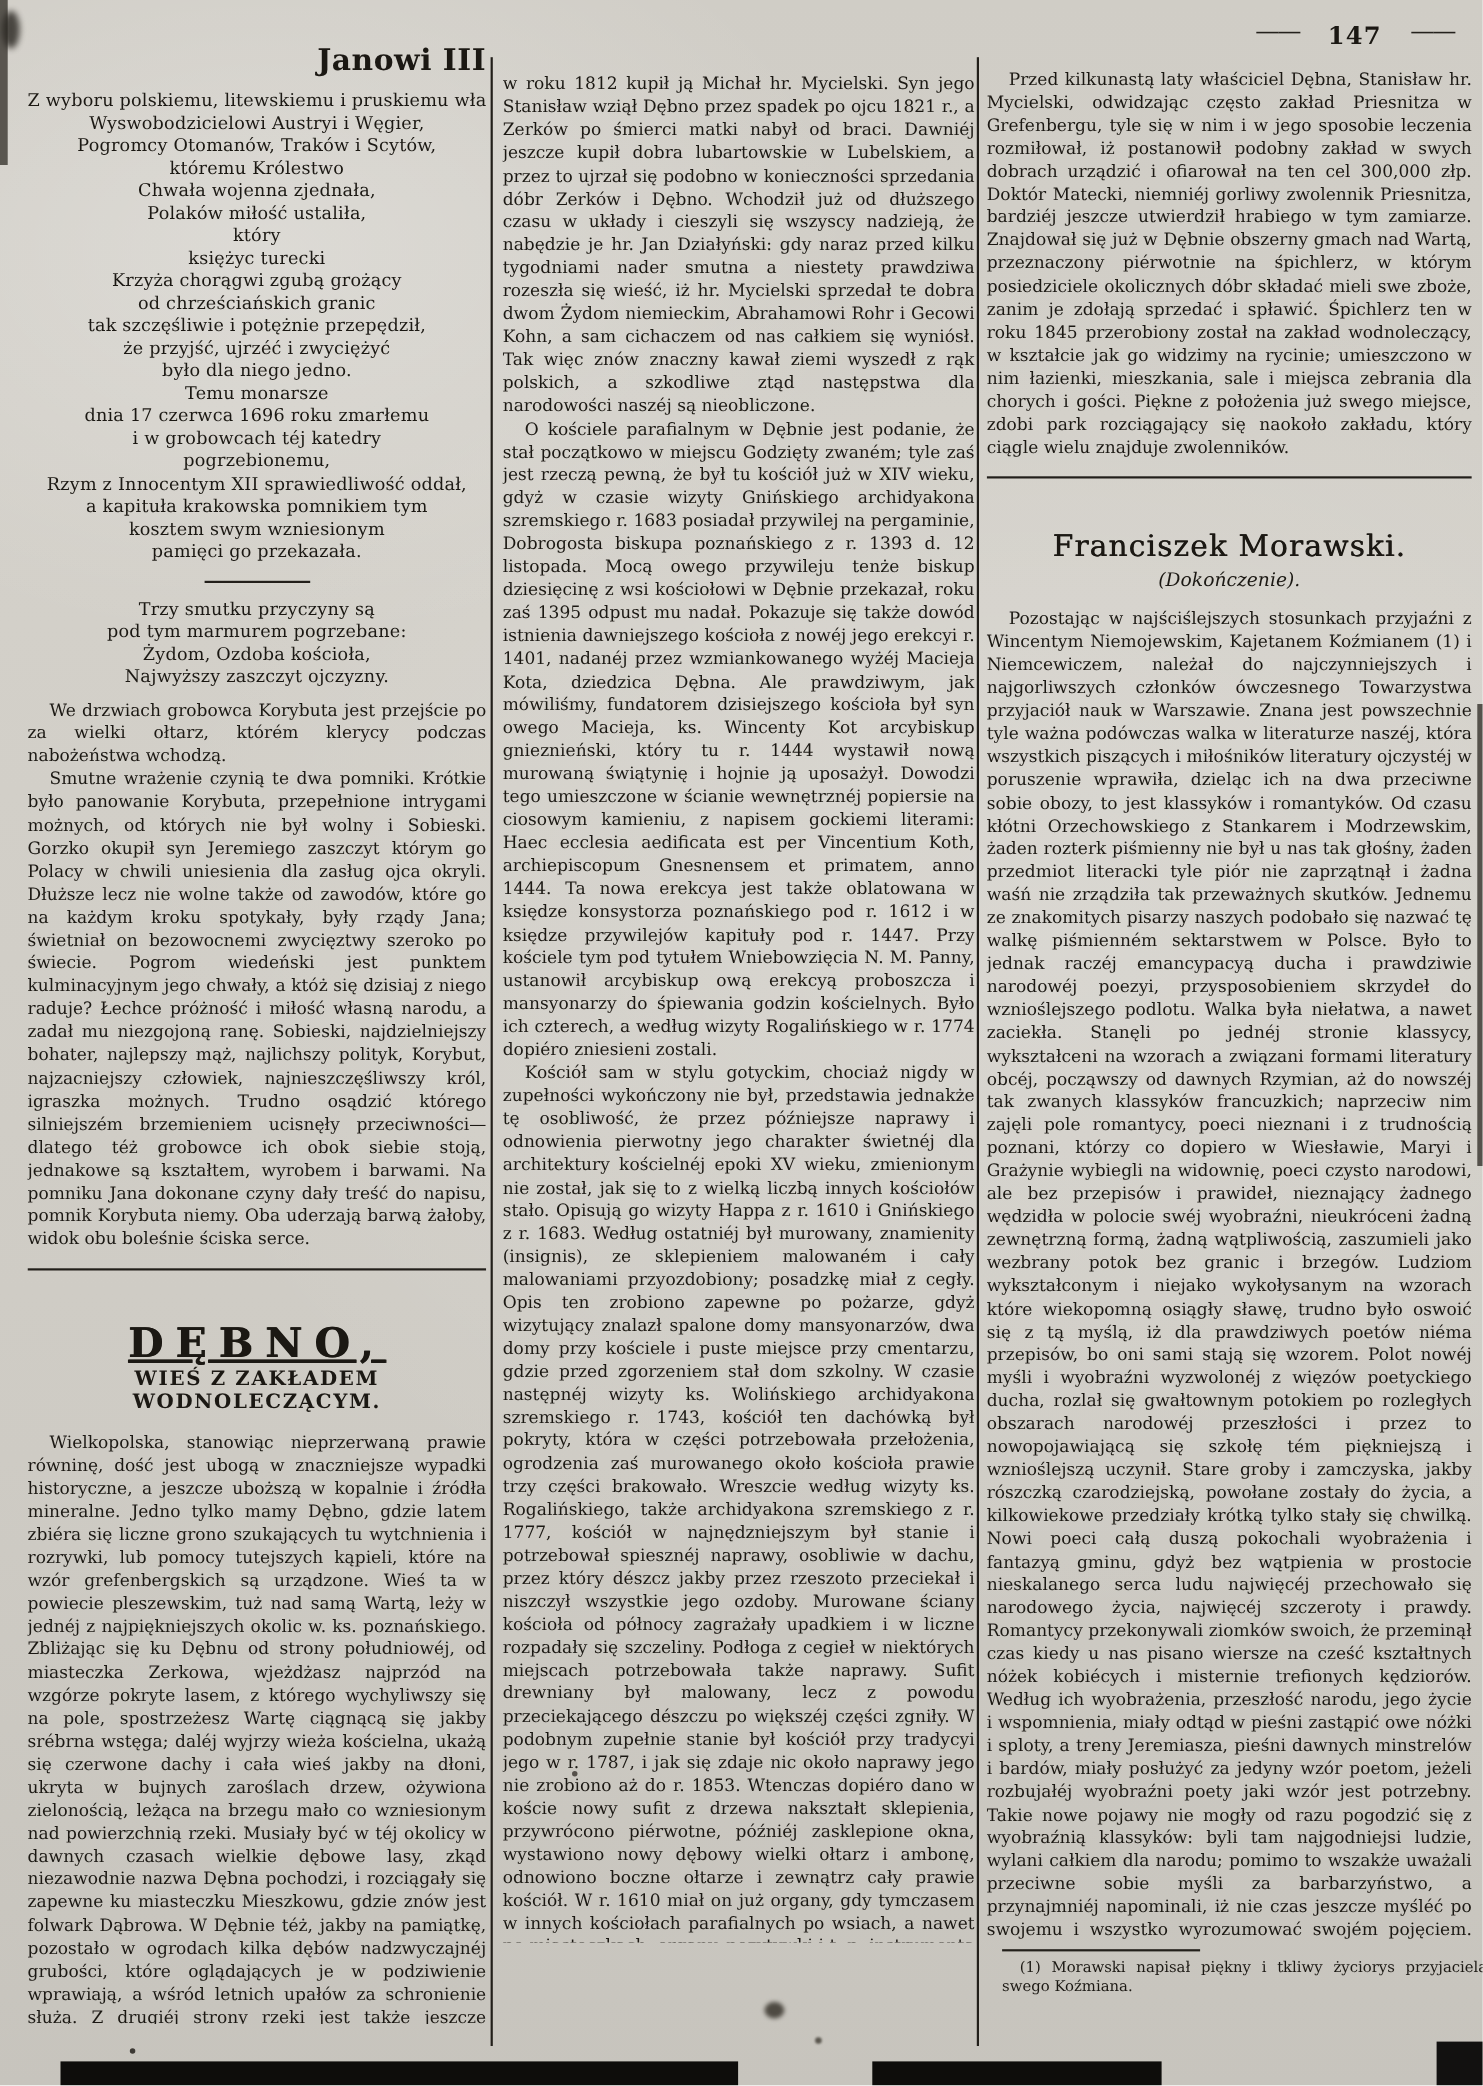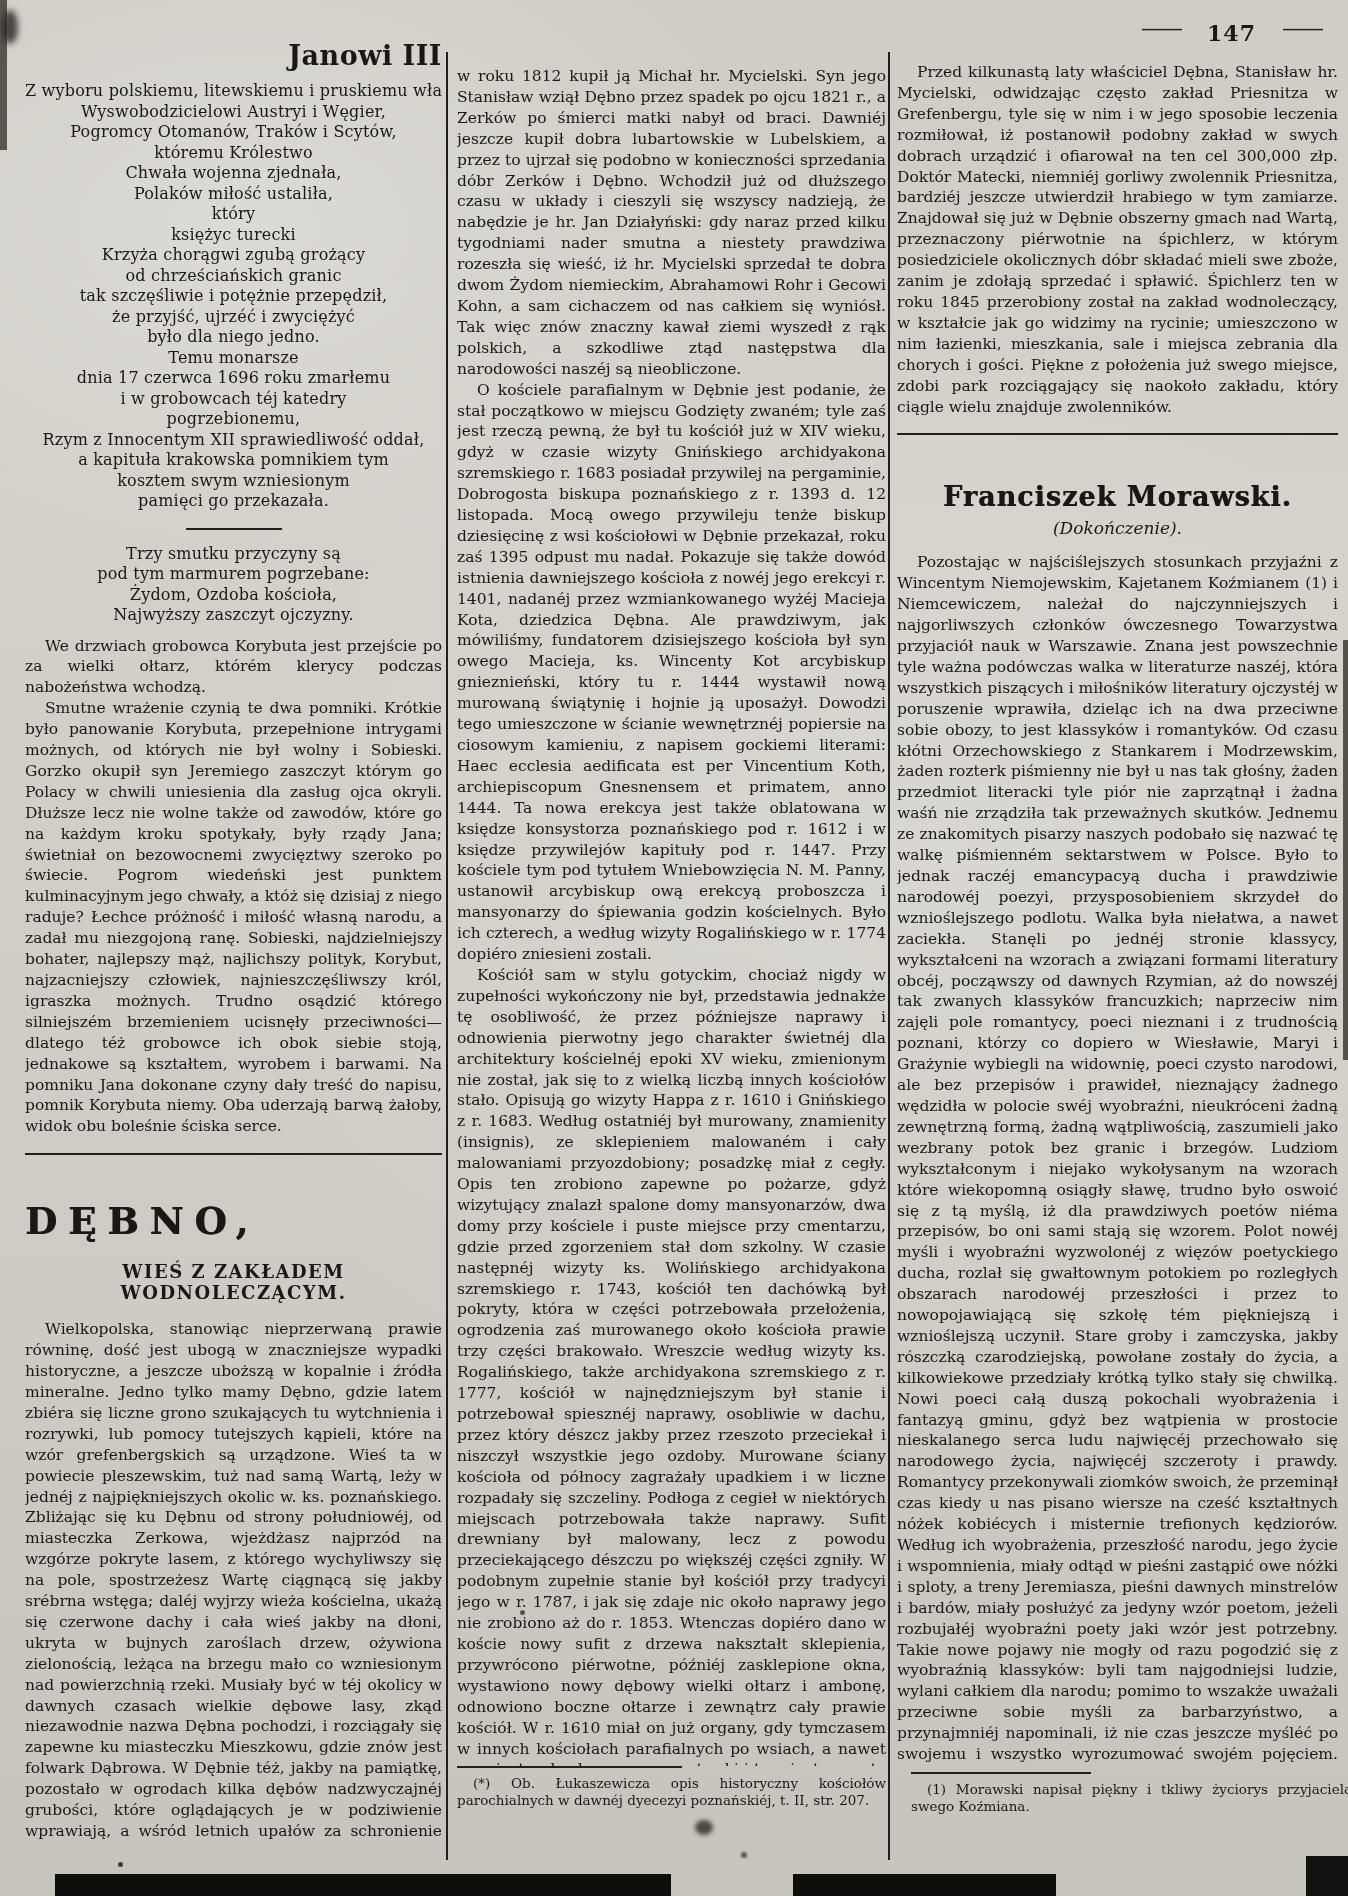--- a/index.html
+++ b/index.html
@@ -27,24 +27,24 @@
   #col-right{left:897px; top:58px; width:441px; height:1706px;}
   
   .article-title{font-size:27px; font-weight:bold; text-align:right; margin:0 0 10px 0; letter-spacing:0.5px;}
   .poem{text-align:center; font-size:16px; line-height:20.5px; letter-spacing:0.2px;}
   .poem div{white-space:nowrap;}
   .hr-short{width:96px; height:2px; background:#221f1a; margin:16px auto 14px auto;}
   .hr-full{height:2px; background:#221f1a; margin:16px 0 0 0;}
   .prose p{margin:0; font-size:15.5px; line-height:20.9px; text-align:justify; text-indent:20px;}
   .prose p.cont{text-indent:0;}
   .prose{margin-top:10px;}
-  .debno-title{font-size:37px; font-weight:bold; text-align:left; letter-spacing:11px;
-    margin:44px 0 18px 0; text-shadow:0.6px 0 0 #1b1813;}
+  .debno-title{font-size:37px; font-weight:bold; text-align:center; letter-spacing:11px;
+    margin:44px 0 0 0; text-shadow:0.6px 0 0 #1b1813;text-decoration:underline;}
   .debno-sub{font-size:18px; text-align:center; letter-spacing:1.5px; margin:0 0 16px 0; font-weight:bold;}
-  .morawski-title{font-size:27px; font-weight:bold; text-align:center; letter-spacing:1px;
+  .morawski-title{font-size:27px; font-weight:normal; text-align:center; letter-spacing:1px;
     margin:46px 0 6px 0; text-shadow:0.5px 0 0 #1b1813;}
   .morawski-sub{font-size:17px; font-style:italic; text-align:center; margin:0 0 14px 0;}
   
   .footnote{position:absolute; font-size:13.5px; line-height:17.5px; text-align:justify;}
   #footnote-mid{left:457px; top:1766px; width:429px;}
   #footnote-right{left:911px; top:1772px; width:441px;}
   .fn-rule{width:225px; height:1.5px; background:#221f1a; margin-bottom:7px;}
   #footnote-right .fn-rule{width:180px;}
   .footnote p{margin:0; text-indent:16px;}
   
@@ -131,24 +131,20 @@
         <p>Przed kilkunastą laty właściciel Dębna, Stanisław hr. Mycielski, odwidzając często zakład Priesnitza w Grefenbergu, tyle się w nim i w jego sposobie leczenia rozmiłował, iż postanowił podobny zakład w swych dobrach urządzić i ofiarował na ten cel 300,000 złp. Doktór Matecki, niemniéj gorliwy zwolennik Priesnitza, bardziéj jeszcze utwierdził hrabiego w tym zamiarze. Znajdował się już w Dębnie obszerny gmach nad Wartą, przeznaczony piérwotnie na śpichlerz, w którym posiedziciele okolicznych dóbr składać mieli swe zboże, zanim je zdołają sprzedać i spławić. Śpichlerz ten w roku 1845 przerobiony został na zakład wodnoleczący, w kształcie jak go widzimy na rycinie; umieszczono w nim łazienki, mieszkania, sale i miejsca zebrania dla chorych i gości. Piękne z położenia już swego miejsce, zdobi park rozciągający się naokoło zakładu, który ciągle wielu znajduje zwolenników.</p>
       </div>
     <div class="hr-full"></div>
     <h2 class="morawski-title">Franciszek Morawski.</h2>
     <div class="morawski-sub">(Dokończenie).</div>
     <div class="prose" style="margin-top:0;">
         <p>Pozostając w najściślejszych stosunkach przyjaźni z Wincentym Niemojewskim, Kajetanem Koźmianem (1) i Niemcewiczem, należał do najczynniejszych i najgorliwszych członków ówczesnego Towarzystwa przyjaciół nauk w Warszawie. Znana jest powszechnie tyle ważna podówczas walka w literaturze naszéj, która wszystkich piszących i miłośników literatury ojczystéj w poruszenie wprawiła, dzieląc ich na dwa przeciwne sobie obozy, to jest klassyków i romantyków. Od czasu kłótni Orzechowskiego z Stankarem i Modrzewskim, żaden rozterk piśmienny nie był u nas tak głośny, żaden przedmiot literacki tyle piór nie zaprzątnął i żadna waśń nie zrządziła tak przeważnych skutków. Jednemu ze znakomitych pisarzy naszych podobało się nazwać tę walkę piśmienném sektarstwem w Polsce. Było to jednak raczéj emancypacyą ducha i prawdziwie narodowéj poezyi, przysposobieniem skrzydeł do wznioślejszego podlotu. Walka była niełatwa, a nawet zaciekła. Stanęli po jednéj stronie klassycy, wykształceni na wzorach a związani formami literatury obcéj, począwszy od dawnych Rzymian, aż do nowszéj tak zwanych klassyków francuzkich; naprzeciw nim zajęli pole romantycy, poeci nieznani i z trudnością poznani, którzy co dopiero w Wiesławie, Maryi i Grażynie wybiegli na widownię, poeci czysto narodowi, ale bez przepisów i prawideł, nieznający żadnego wędzidła w polocie swéj wyobraźni, nieukróceni żadną zewnętrzną formą, żadną wątpliwością, zaszumieli jako wezbrany potok bez granic i brzegów. Ludziom wykształconym i niejako wykołysanym na wzorach które wiekopomną osiągły sławę, trudno było oswoić się z tą myślą, iż dla prawdziwych poetów niéma przepisów, bo oni sami stają się wzorem. Polot nowéj myśli i wyobraźni wyzwolonéj z więzów poetyckiego ducha, rozlał się gwałtownym potokiem po rozległych obszarach narodowéj przeszłości i przez to nowopojawiającą się szkołę tém piękniejszą i wznioślejszą uczynił. Stare groby i zamczyska, jakby rószczką czarodziejską, powołane zostały do życia, a kilkowiekowe przedziały krótką tylko stały się chwilką. Nowi poeci całą duszą pokochali wyobrażenia i fantazyą gminu, gdyż bez wątpienia w prostocie nieskalanego serca ludu najwięcéj przechowało się narodowego życia, najwięcéj szczeroty i prawdy. Romantycy przekonywali ziomków swoich, że przeminął czas kiedy u nas pisano wiersze na cześć kształtnych nóżek kobiécych i misternie trefionych kędziorów. Według ich wyobrażenia, przeszłość narodu, jego życie i wspomnienia, miały odtąd w pieśni zastąpić owe nóżki i sploty, a treny Jeremiasza, pieśni dawnych minstrelów i bardów, miały posłużyć za jedyny wzór poetom, jeżeli rozbujałéj wyobraźni poety jaki wzór jest potrzebny. Takie nowe pojawy nie mogły od razu pogodzić się z wyobraźnią klassyków: byli tam najgodniejsi ludzie, wylani całkiem dla narodu; pomimo to wszakże uważali przeciwne sobie myśli za barbarzyństwo, a przynajmniéj napominali, iż nie czas jeszcze myśléć po swojemu i wszystko wyrozumować swojém pojęciem. Nie przestawali oni ciągle dawnym wzorem przestrzegać delikatności, zalecali poprawność w smaku, śmieli się ze złych wierszy i złéj prozy, z niewyćwiczonego dostatecznie talentu. Chwalili wreszcie często, co wedle naszych wyobrażeń godniejsze było raczéj nagany, a ganili, co pod żadnym względem na pochwałę nie zasługiwało.</p>
       </div>
   </div>
 
-  <div class="footnote" id="footnote-mid">
-    <div class="fn-rule"></div>
-    <p>(*) Ob. Łukaszewicza opis historyczny kościołów parochialnych w dawnéj dyecezyi poznańskiéj, t. II, str. 207.</p>
-  </div>
   <div class="footnote" id="footnote-right">
     <div class="fn-rule"></div>
     <p>(1) Morawski napisał piękny i tkliwy życiorys przyjaciela swego Koźmiana.</p>
   </div>
 
   <div class="artifact" id="bar-bottom-1"></div>
   <div class="artifact" id="bar-bottom-2"></div>
   <div class="artifact" id="corner-br"></div>
   <div class="artifact" id="edge-right"></div>
   <div class="artifact" id="edge-tl"></div>

